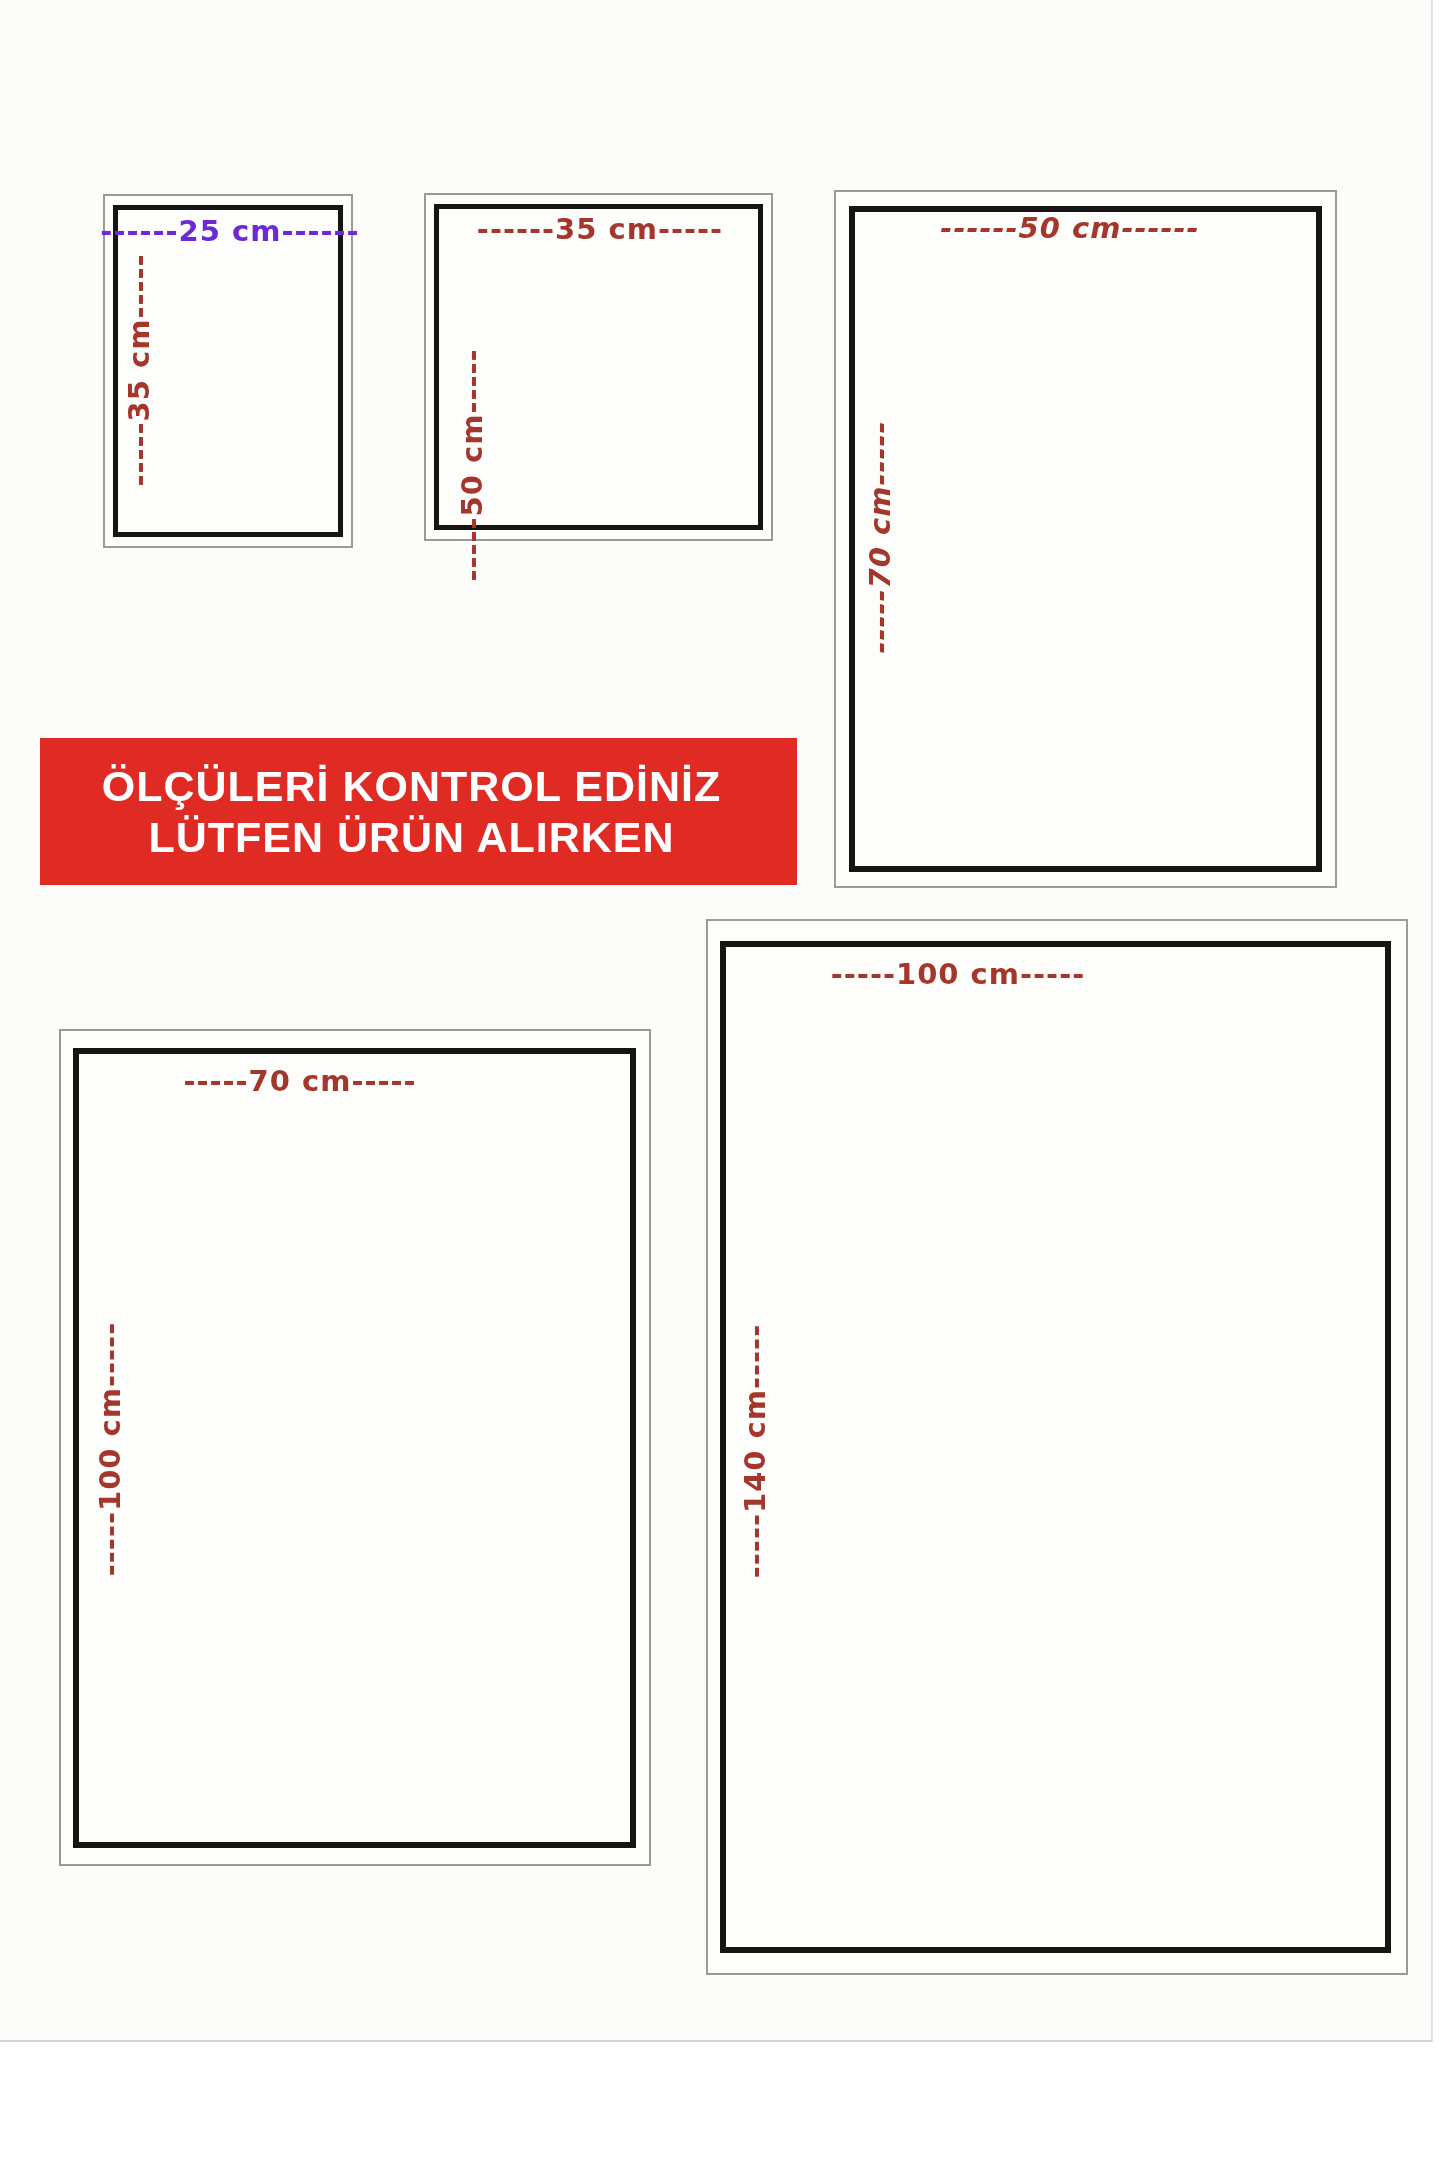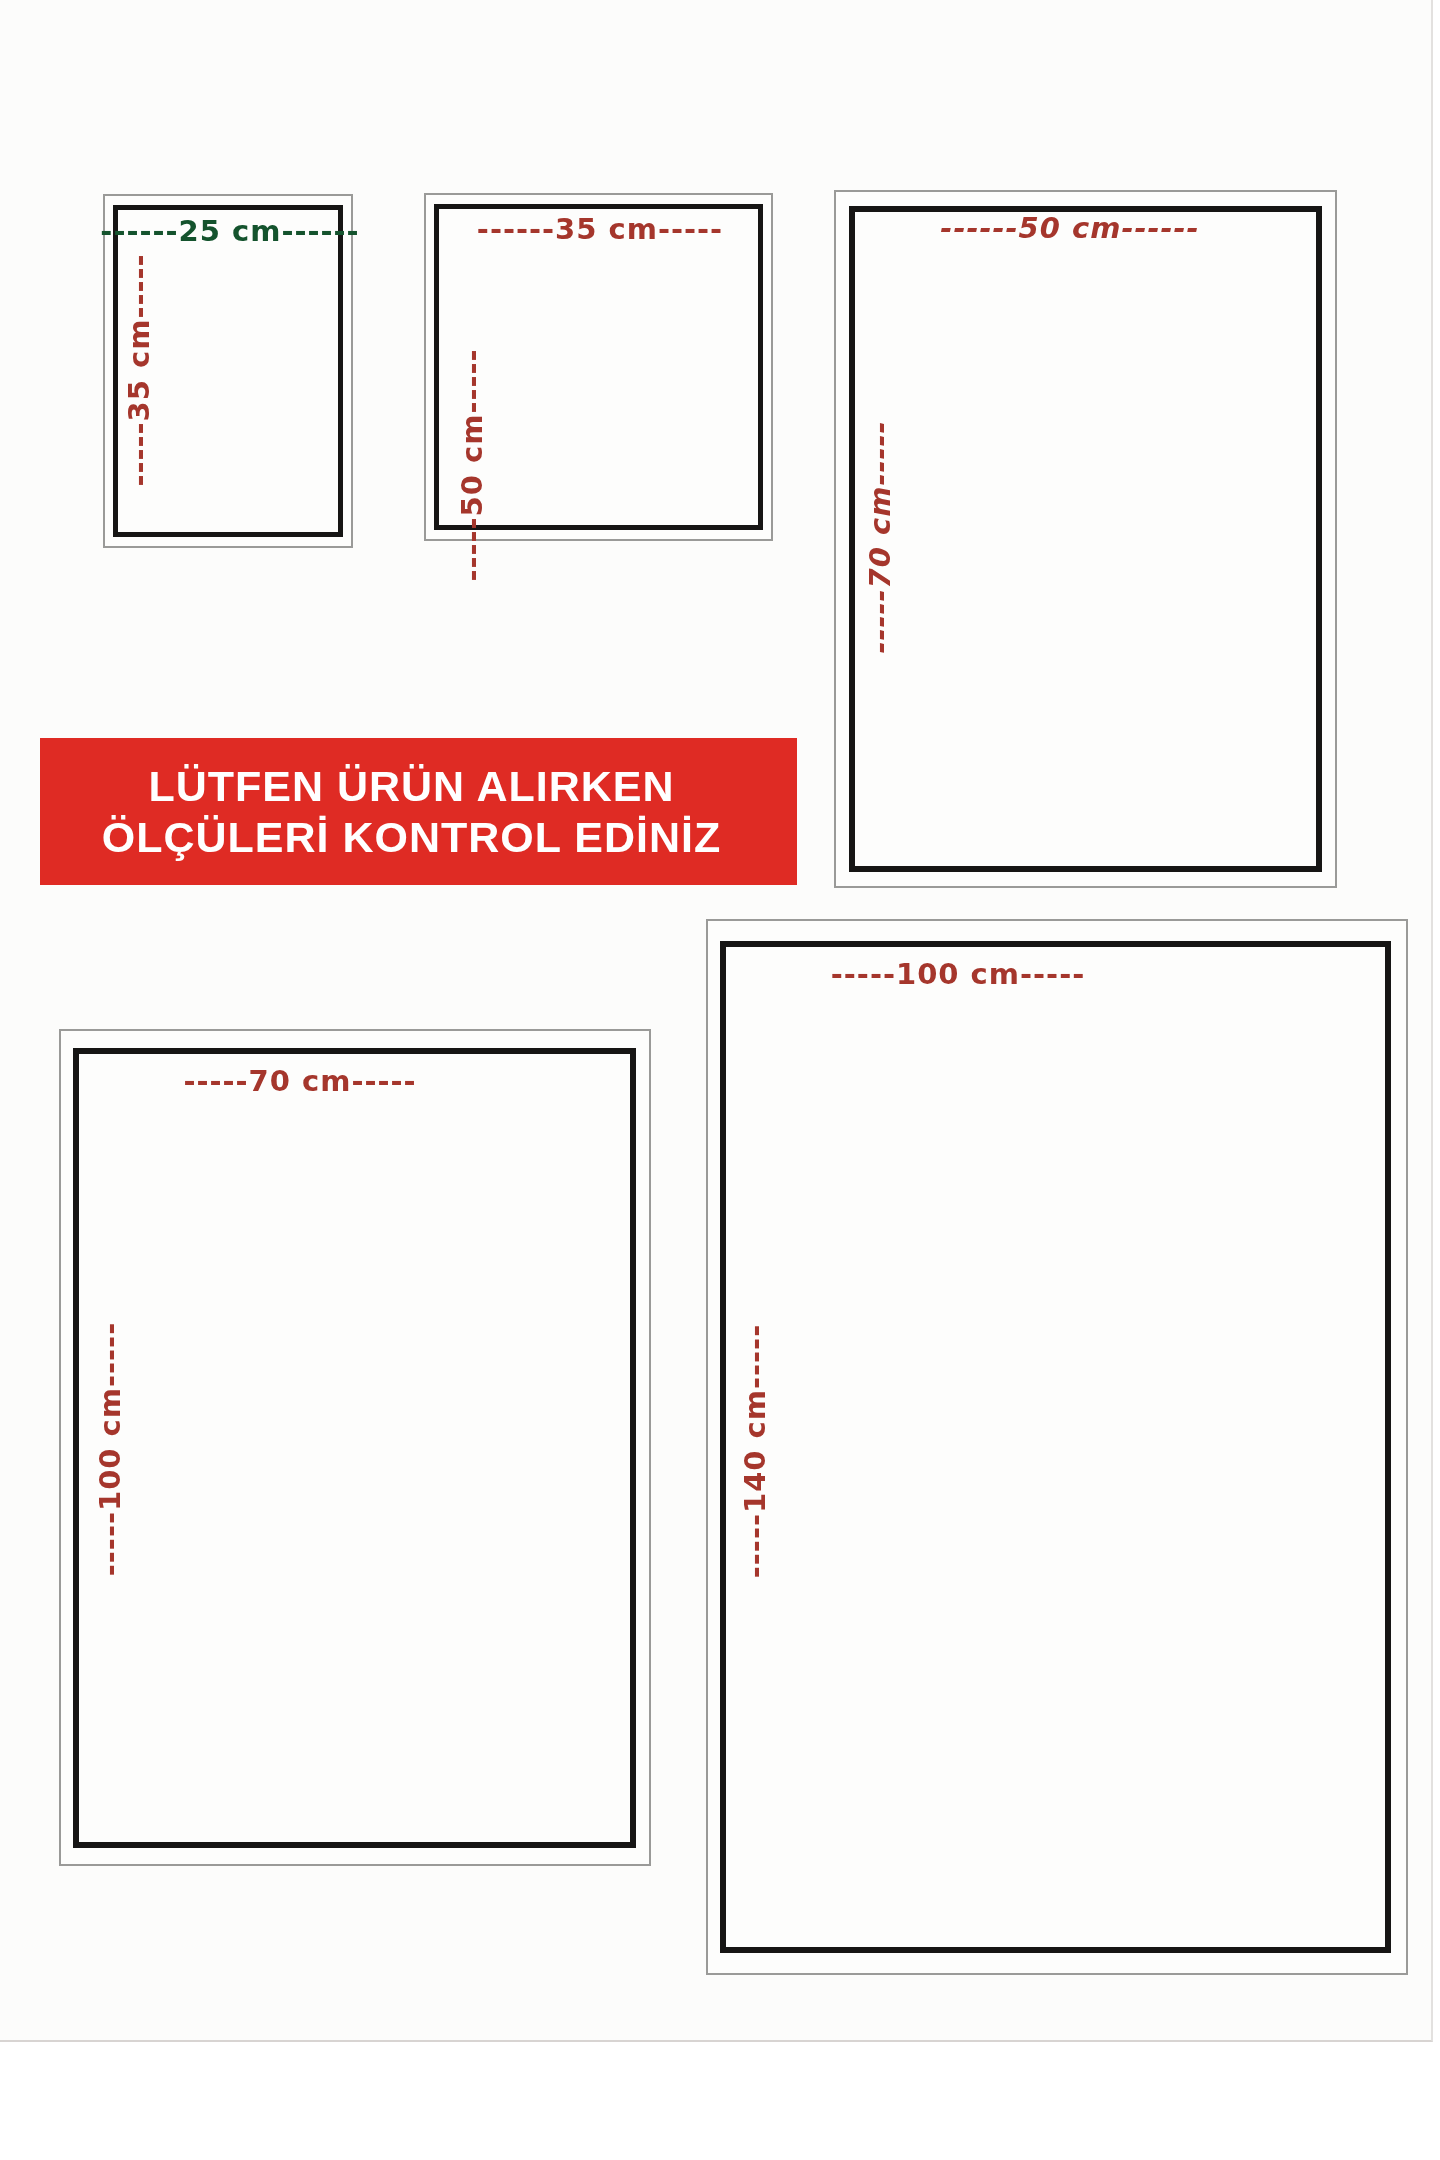--- a/index.html
+++ b/index.html
@@ -93,21 +93,21 @@
 </style>
 </head>
 <body>
 
 <div id="screen">
 
   <div id="photo-area"></div>
 
   <div class="size-box r1">
     <div class="frame" style="border-color: rgb(22, 21, 20);"></div>
-    <div class="dim-label w" style="color: #14532d;">------25 cm------</div>
+    <div class="dim-label w" style="color: #6d28d9;">------25 cm------</div>
     <div class="dim-label v" style="color: rgb(165, 54, 44);">-----35 cm-----</div>
   </div>
 
   <div class="size-box r2">
     <div class="frame" style="border-color: rgb(22, 21, 20);"></div>
     <div class="dim-label w" style="color: rgb(165, 54, 44);">------35 cm-----</div>
     <div class="dim-label v" style="color: rgb(165, 54, 44);">-----50 cm-----</div>
   </div>
 
   <div class="size-box r3">
@@ -122,17 +122,17 @@
     <div class="dim-label v" style="color: rgb(165, 54, 44);">-----100 cm-----</div>
   </div>
 
   <div class="size-box r5">
     <div class="frame" style="border-color: rgb(22, 21, 20);"></div>
     <div class="dim-label w" style="color: rgb(165, 54, 44);">-----100 cm-----</div>
     <div class="dim-label v" style="color: rgb(165, 54, 44);">-----140 cm-----</div>
   </div>
 
   <div id="warning-banner" style="background: rgb(223, 43, 36); color: rgb(255, 255, 255);">
+    <div class="banner-line">ÖLÇÜLERİ KONTROL EDİNİZ</div>
     <div class="banner-line">LÜTFEN ÜRÜN ALIRKEN</div>
-    <div class="banner-line">ÖLÇÜLERİ KONTROL EDİNİZ</div>
   </div>
 
 </div>
 
 </body></html>

